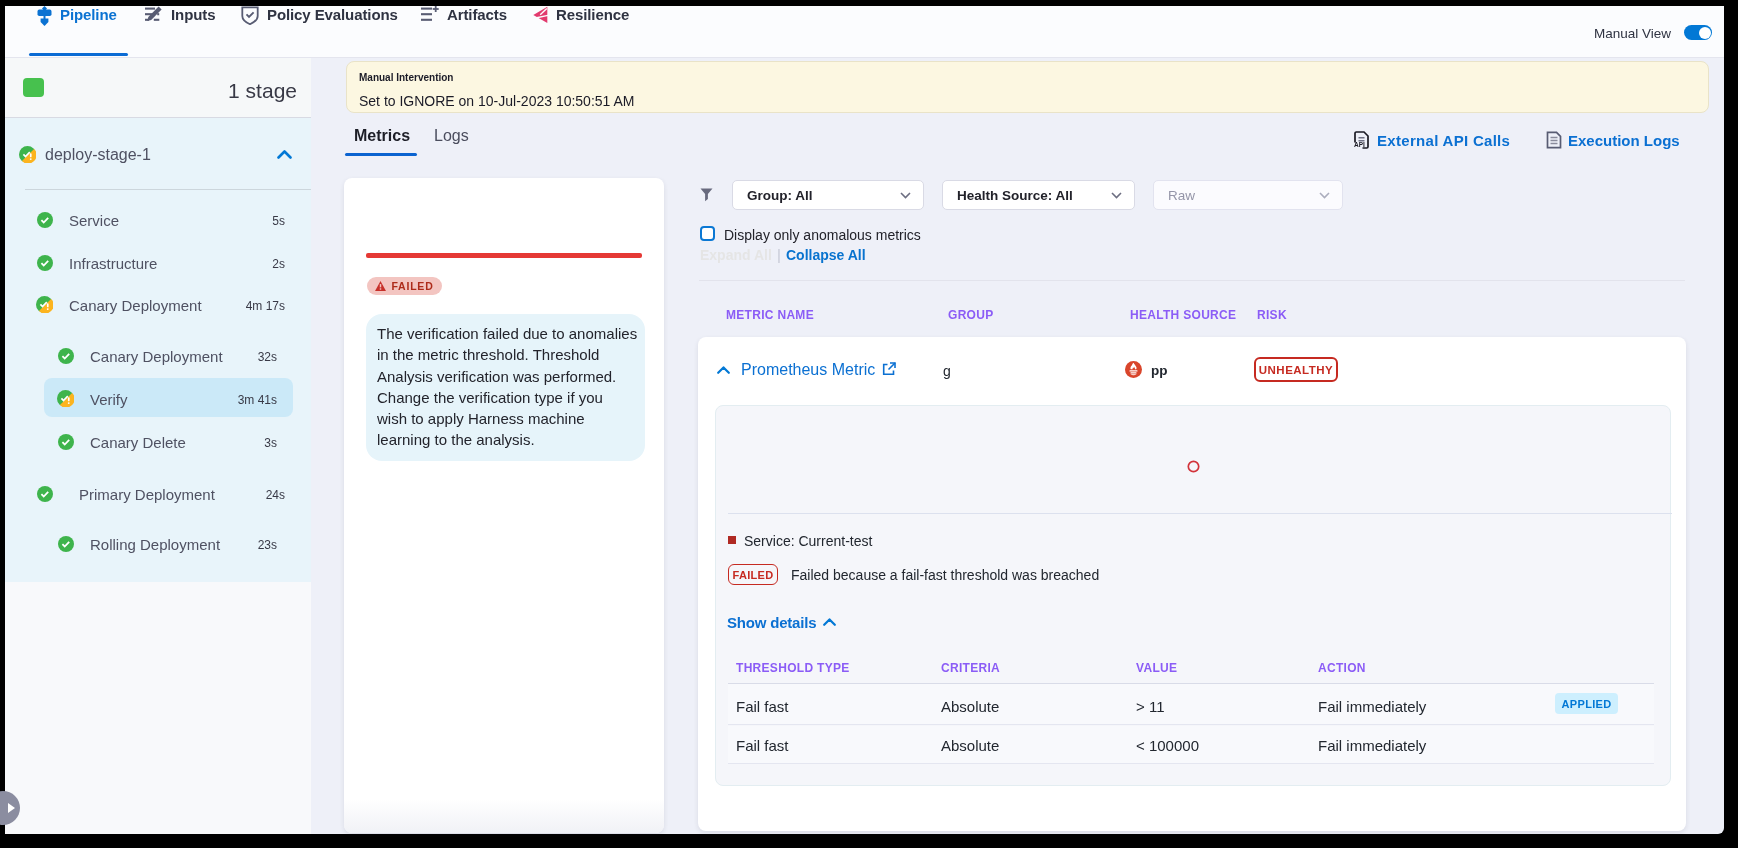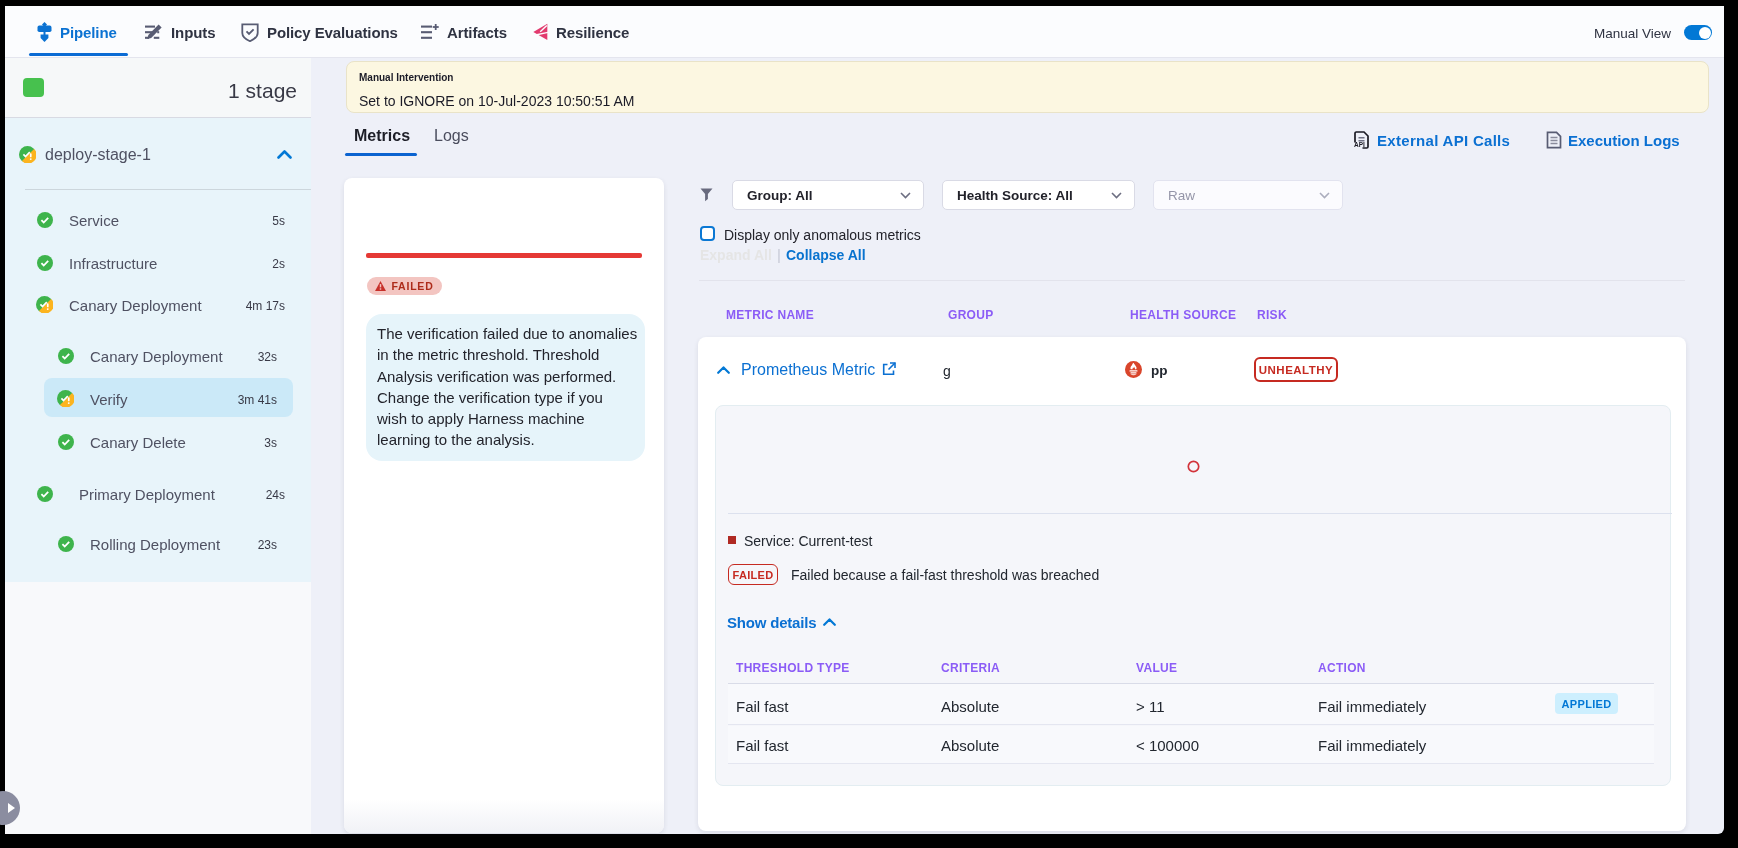--- a/index.html
+++ b/index.html
@@ -2,21 +2,21 @@
 <html><head>
 <meta charset="utf-8">
 <style>
 * { margin:0; padding:0; box-sizing:border-box; }
 html,body { width:1738px; height:848px; background:#000; overflow:hidden; }
 body { position:relative; font-family:"Liberation Sans", sans-serif; }
 .abs { position:absolute; }
 .win { position:absolute; left:5px; top:6px; width:1719px; height:828px; background:#eef0f8; border-radius:6px; overflow:hidden; }
 
 .hdr { position:absolute; left:0; top:0; width:1719px; height:52px; background:#fbfcfe; border-bottom:1px solid #e4e5ee; }
-.tab { position:absolute; top:6px; height:52px; display:flex; align-items:center; gap:8px; font-size:15px; font-weight:700; color:#2f3342; letter-spacing:-0.1px; }
+.tab { position:absolute; top:6px; height:52px; display:flex; gap:8px; font-size:15px; font-weight:700; color:#2f3342; letter-spacing:-0.1px; }
 .tab.active { color:#0b72d2; }
 .underline { position:absolute; height:3px; background:#0b6bd4; border-radius:2px; }
 
 .sb-top { position:absolute; width:306px; height:60px; background:#f6f8f9; border-bottom:1px solid #d8dae3; }
 .sb-cyan { position:absolute; width:306px; height:464px; background:#e8f4fa; }
 .sb-rest { position:absolute; width:306px; height:252px; background:#f8f9fb; }
 .row-label { color:#4f5162; font-size:15px; }
 .dur { color:#383946; font-size:12px; }
 
 .banner { position:absolute; left:346px; top:61px; width:1363px; height:52px; background:#fcf7e1; border:1px solid #e9e3c8; border-radius:8px; color:#1b1b27; }

